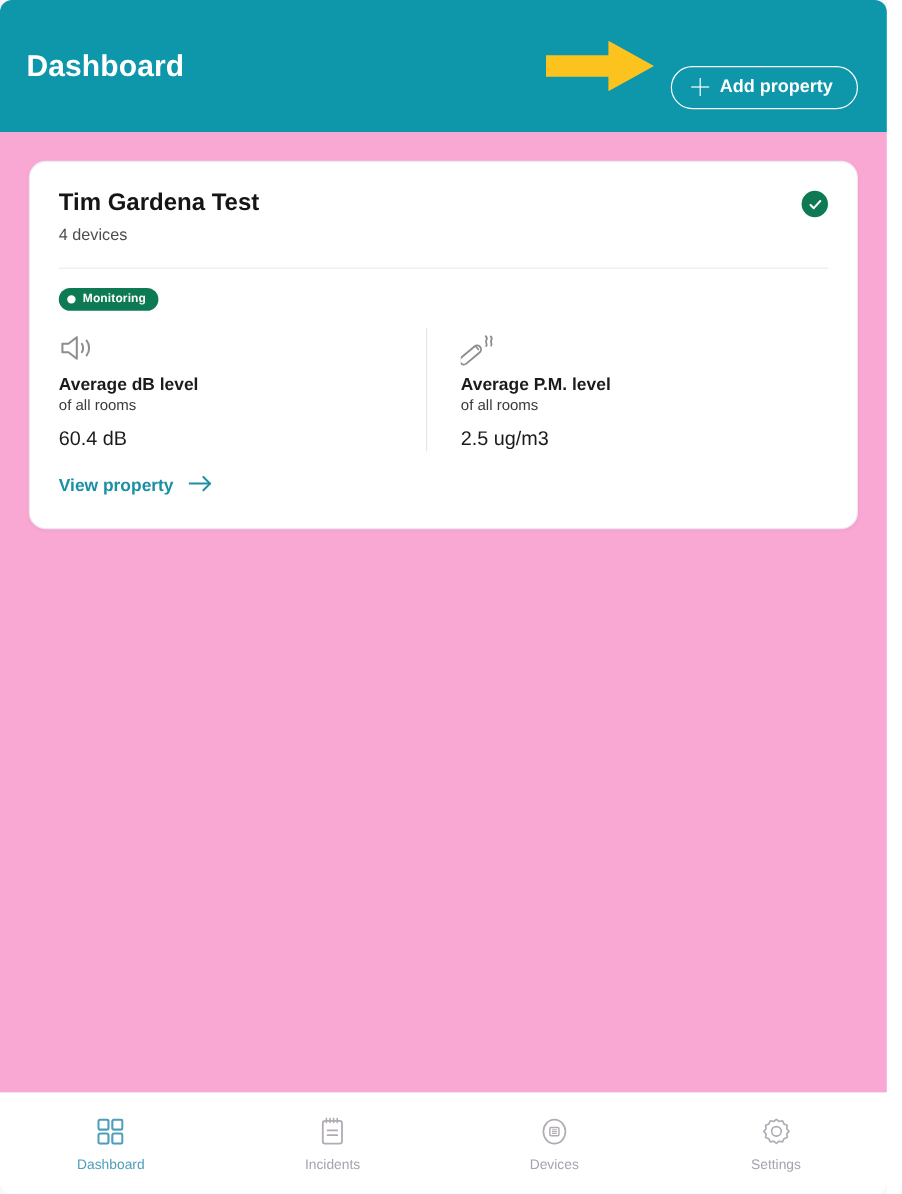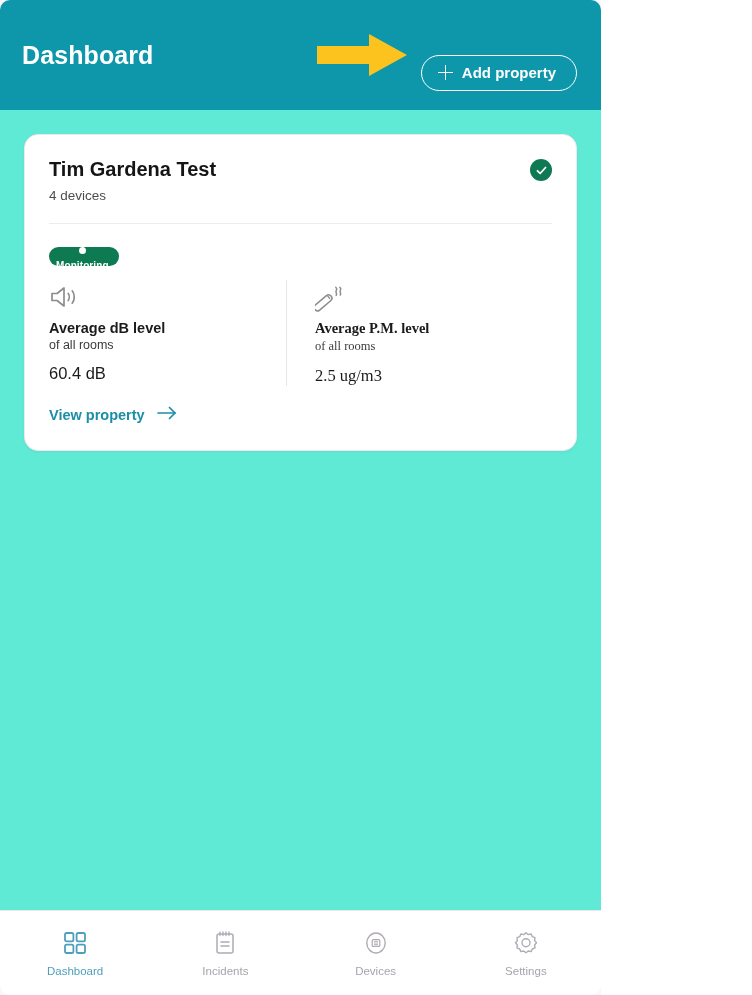--- a/index.html
+++ b/index.html
@@ -10,21 +10,21 @@
   }
 
   body {
     font-family: "Liberation Sans", sans-serif;
     background: #ffffff;
     overflow: hidden;
   }
 
   #app {
     position: relative;
-    width: 601px;
+    width: 739px;
     height: 995px;
     background: #fbf6fb;
     display: flex;
     flex-direction: column;
   }
 
   
   .header {
     position: relative;
     height: 110px;
@@ -87,21 +87,21 @@
     content: "";
     position: absolute;
     background: #ffffff;
   }
   .plus-icon::before { left: 0; top: 6.5px; width: 15px; height: 1.6px; }
   .plus-icon::after  { top: 0; left: 6.7px; height: 15px; width: 1.6px; }
 
   
   .main {
     flex: 1 1 auto;
-    background: #5eead4;
+    background: #f9a8d4;
     padding: 24px 24px 0 24px;
     overflow: hidden;
   }
 
   
   .property-card {
     background: #ffffff;
     border: 1px solid #efe7ef;
     border-radius: 14px;
     padding: 22px 24px 26px 24px;
@@ -145,21 +145,20 @@
   }
 
   .status-pill {
     display: inline-flex;
     align-items: center;
     gap: 6px;
     background: #0e7a54;
     border-radius: 11px;
     height: 19px;
     padding: 0 10px 0 7px;
-    flex-direction: column;
   }
   .status-dot {
     width: 7px;
     height: 7px;
     border-radius: 50%;
     background: #ffffff;
     flex: 0 0 auto;
   }
   .status-pill-label {
     color: #ffffff;
@@ -173,21 +172,20 @@
     display: flex;
     margin-top: 14px;
   }
   .metric {
     flex: 1 1 0;
     padding-right: 18px;
   }
   .metric.second {
     border-left: 1px solid #e6e6e6;
     padding-left: 28px;
-    font-family: Liberation Serif, serif;
   }
   .metric-icon {
     height: 34px;
     display: flex;
     align-items: center;
   }
   .metric-label {
     margin-top: 6px;
     font-size: 14.5px;
     font-weight: bold;

